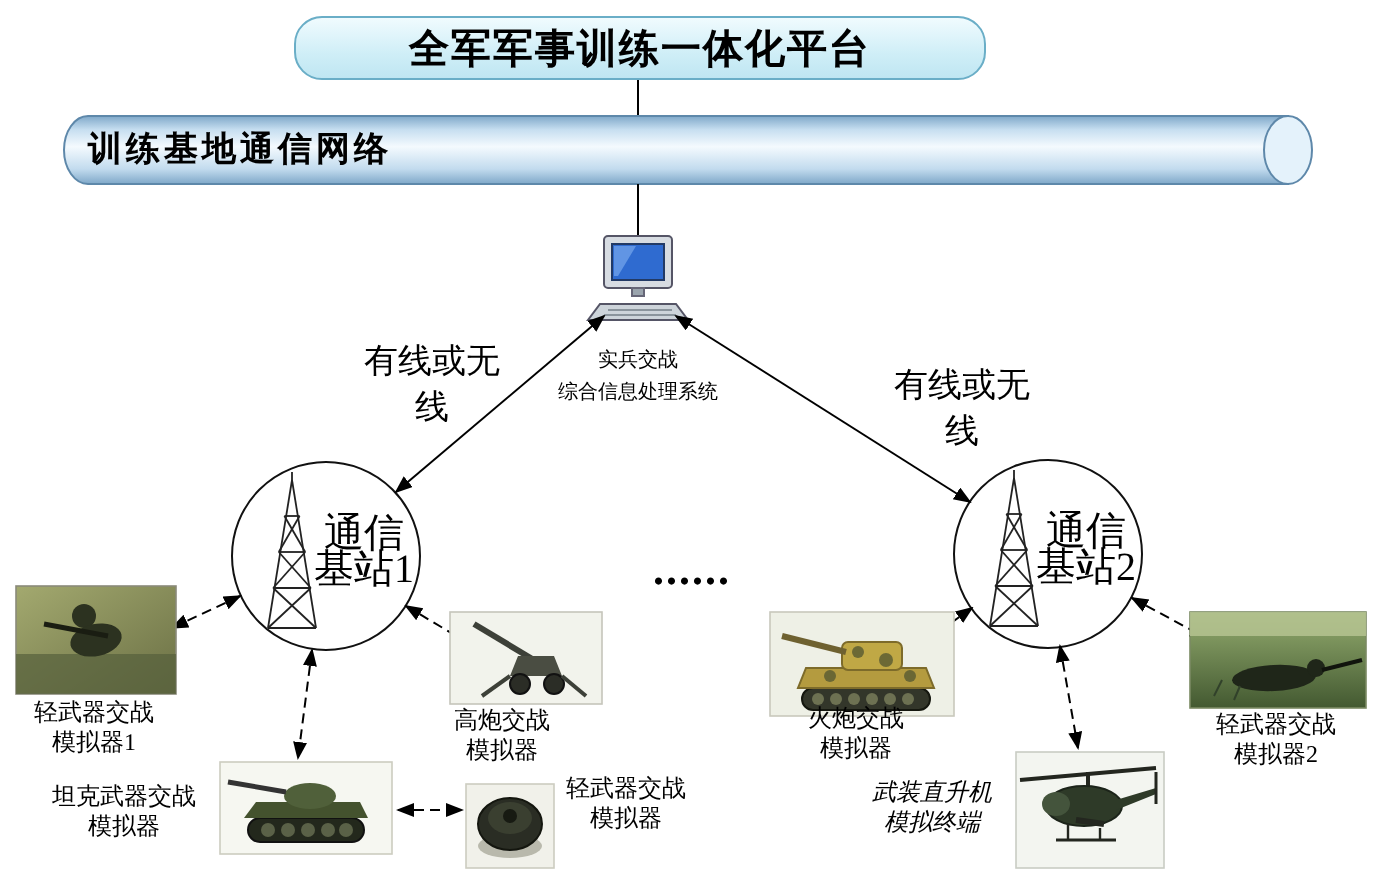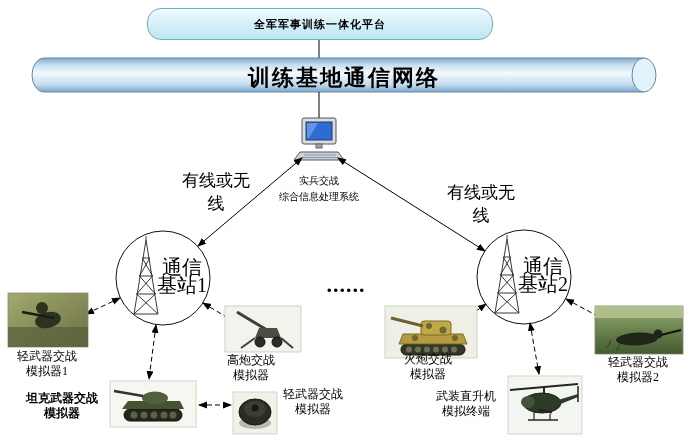--- a/index.html
+++ b/index.html
@@ -8,25 +8,25 @@
     font-family:"Liberation Serif", serif;color:#000;overflow:hidden;
   }
   .canvas svg.layer{position:absolute;left:0;top:0;}
   .lbl{position:absolute;text-align:center;font-size:12px;line-height:15px;}
   .lbl div{white-space:nowrap;}
   .title-box{
     position:absolute;left:147px;top:8px;width:344px;height:30px;
     border:1px solid #6aaec7;border-radius:14px;
     background:linear-gradient(#f0fbfe,#cfeef7 60%,#bfe6f2);
     display:flex;align-items:center;justify-content:center;
-    font-size:11px;font-weight:600;letter-spacing:1px;
+    font-size:20px;font-weight:600;letter-spacing:1px;
   }
   .pipe-label{
-    position:absolute;left:44px;top:63px;width:600px;text-align:center;
-    font-size:22px;font-weight:bold;letter-spacing:2px;
+    position:absolute;left:44px;top:63px;width:600px;
+    font-size:17px;font-weight:bold;letter-spacing:2px;
   }
   .proc-label{position:absolute;left:249px;top:173px;width:140px;text-align:center;font-size:10px;line-height:16px;}
   .link-label{position:absolute;width:72px;text-align:center;font-size:17px;}
   .station-label{position:absolute;width:60px;text-align:center;font-size:20px;line-height:18px;}
   .ellipsis{position:absolute;left:318px;top:272px;width:56px;text-align:center;font-size:22px;font-weight:bold;letter-spacing:1px;}
 </style>
 </head>
 <body>
 
 <div class="canvas">
@@ -227,33 +227,33 @@
   <div class="ellipsis">......</div>
 
   <div class="lbl" style="left:1px;top:349px;width:92px;">
     <div>轻武器交战</div>
     <div>模拟器1</div>
   </div>
   <div class="lbl" style="left:205px;top:353px;width:92px;">
     <div>高炮交战</div>
     <div>模拟器</div>
   </div>
-  <div class="lbl" style="left:16px;top:391px;width:92px;font-weight:bold;">
+  <div class="lbl" style="left:16px;top:391px;width:92px;">
     <div>坦克武器交战</div>
     <div>模拟器</div>
   </div>
   <div class="lbl" style="left:270px;top:387px;width:86px;">
     <div>轻武器交战</div>
     <div>模拟器</div>
   </div>
   <div class="lbl" style="left:382px;top:352px;width:92px;">
     <div>火炮交战</div>
     <div>模拟器</div>
   </div>
-  <div class="lbl" style="left:424px;top:389px;width:84px;">
+  <div class="lbl" style="left:424px;top:389px;width:84px;font-style:italic;">
     <div>武装直升机</div>
     <div>模拟终端</div>
   </div>
   <div class="lbl" style="left:593px;top:355px;width:90px;">
     <div>轻武器交战</div>
     <div>模拟器2</div>
   </div>
 
 </div>
 

